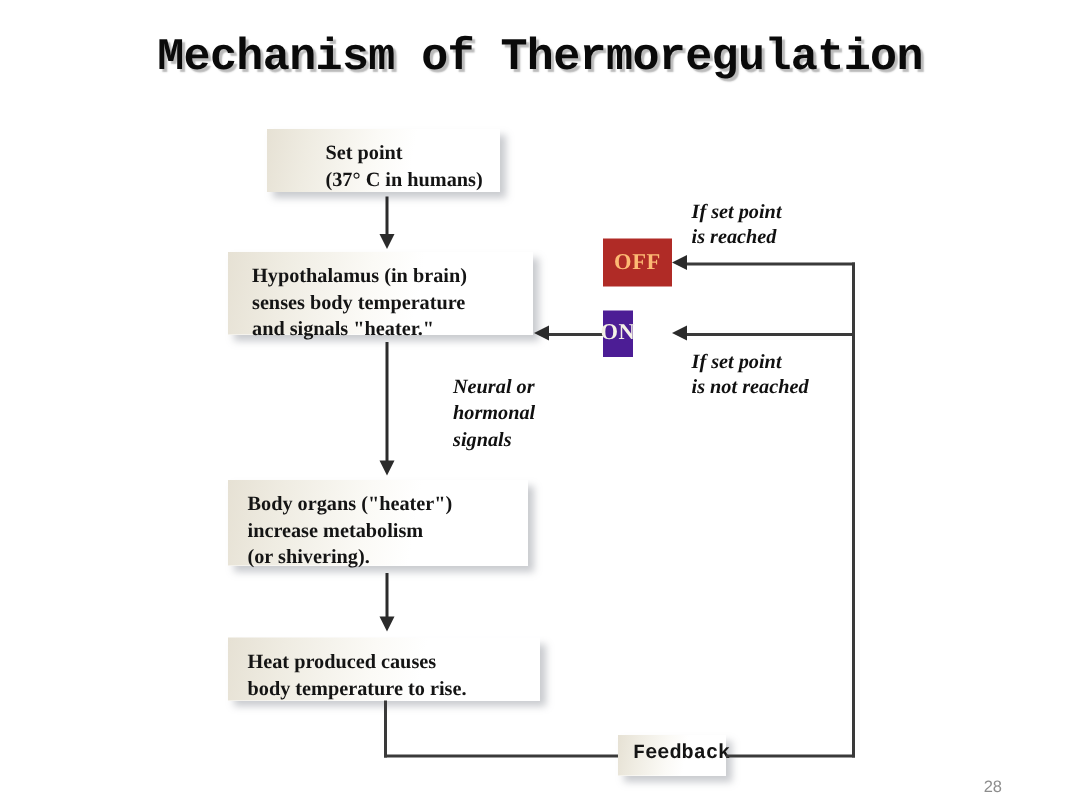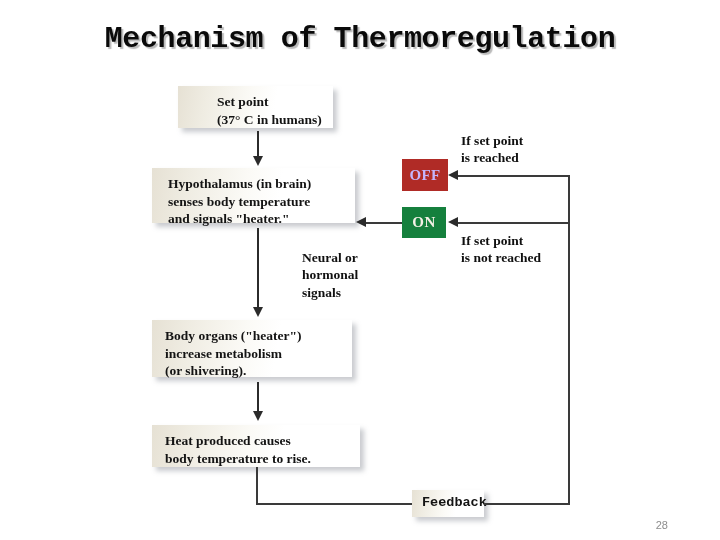--- a/index.html
+++ b/index.html
@@ -59,20 +59,21 @@
 
   
   .flabel{
     position:absolute;
     font-family:"Liberation Serif", serif;
     font-weight:bold;
     font-size:13.5px;
     line-height:1.28;
     color:#101010;
     white-space:nowrap;
+    font-style:italic;
   }
   .flabel .ln{display:block;}
 
   
   .vline{position:absolute;width:2px;background:#2b2b2b;}
   .vthin{position:absolute;width:2px;background:#3a3a3a;}
   .hthin{position:absolute;height:2px;background:#3a3a3a;}
 
   .arrow-down{
     position:absolute;
@@ -155,25 +156,25 @@
 
   <div class="hthin" style="left:456px;top:175px;width:114px;"></div>
   <div class="arrow-left" style="left:448px;top:170px;"></div>
 
   <div class="hthin" style="left:456px;top:222px;width:114px;"></div>
   <div class="arrow-left" style="left:448px;top:217px;"></div>
 
   <div class="hthin" style="left:364px;top:222px;width:40px;"></div>
   <div class="arrow-left" style="left:356px;top:217px;"></div>
 
-  <div class="chip off" style="left: 402px; top: 159px; width: 46px; height: 32px; background: rgb(176, 43, 38); color: #c4b5fd;">
+  <div class="chip off" style="left: 402px; top: 159px; width: 46px; height: 32px; background: rgb(176, 43, 38); color: #fdba74;">
     <span>OFF</span>
   </div>
 
-  <div class="chip on" style="left: 402px; top: 207px; width: 44px; height: 31px; background: #15803d; color: rgb(244, 241, 230); align-items: center;">
+  <div class="chip on" style="left: 402px; top: 207px; width: 20px; height: 31px; background: #4c1d95; color: rgb(244, 241, 230); align-items: center;">
     <span>ON</span>
   </div>
 
   <div class="flabel" style="left:461px;top:132px;">
     <span class="ln">If set point</span>
     <span class="ln">is reached</span>
   </div>
 
   <div class="flabel" style="left:461px;top:232px;">
     <span class="ln">If set point</span>

